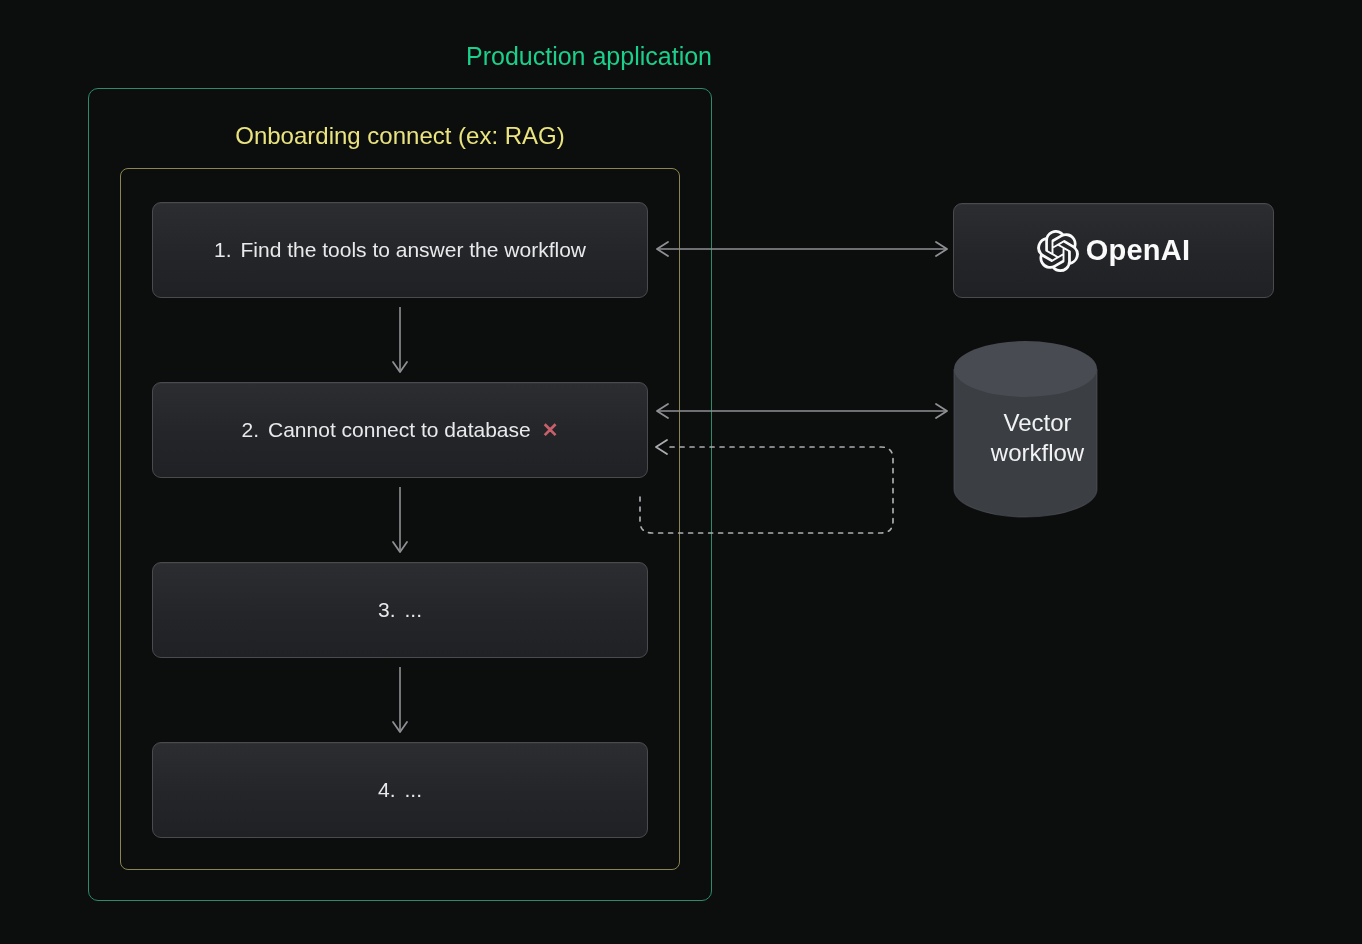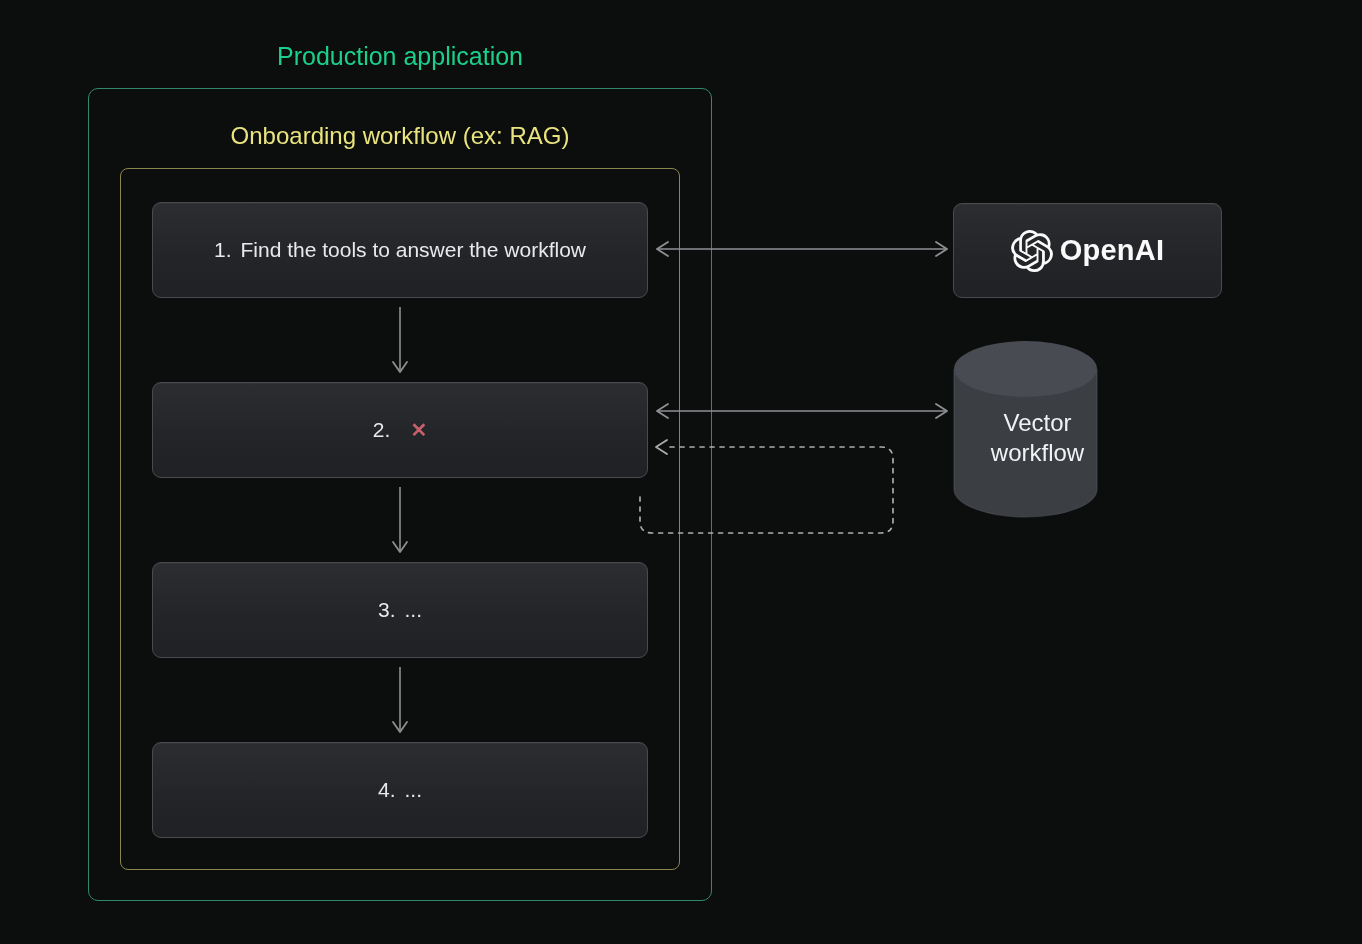--- a/index.html
+++ b/index.html
@@ -8,21 +8,21 @@
     background:var(--background,#0c0d0d);
     font-family:"Liberation Sans",sans-serif;
     position:relative;overflow:hidden;
     color:#e8e9ea;
   }
   .stage{position:absolute;inset:0;}
 
   
   .prod-title{
     position:absolute;left:88px;top:42px;width:624px;
-    text-align:center;font-size:25px;font-weight:500;
+    text-align:right;font-size:25px;font-weight:500;
     color:var(--production-title,#1bd08b);
   }
   .prod-box{
     position:absolute;left:88px;top:88px;width:622px;height:811px;
     border:1.5px solid var(--production-border,#2f8a68);
     border-radius:10px;
   }
   .flow-title{
     position:absolute;left:120px;top:122px;width:560px;
     text-align:center;font-size:24px;font-weight:500;
@@ -44,21 +44,21 @@
   }
   .step{left:152px;width:496px;height:96px;font-size:21px;color:#e8e9ea;}
   .step .num{margin-right:9px;}
   .step-1{top:202px;} .step-2{top:382px;} .step-3{top:562px;} .step-4{top:742px;}
   .err-x{
     margin-left:11px;font-size:20px;font-weight:700;
     color:var(--error-x,#c7606a);
   }
 
   
-  .openai{left:953px;top:203px;width:269px;height:95px;gap:7px;}
+  .openai{left:953px;top:203px;width:321px;height:95px;gap:7px;}
   .openai .brand{font-size:29px;font-weight:700;color:#fafafa;letter-spacing:.2px;}
   .openai svg{display:block;}
 
   
   .cyl{position:absolute;left:953px;top:340px;width:145px;height:178px;}
   .cyl-label{
     position:absolute;left:953px;top:408px;width:169px;
     text-align:center;font-size:24px;line-height:30px;color:#f1f2f3;
   }
 
@@ -70,30 +70,31 @@
   .dash-head{stroke:var(--dashed-arrow,#aaadb0);stroke-width:1.8;fill:none;stroke-linecap:round;stroke-linejoin:round;}
 </style>
 </head>
 <body>
 
 <div class="stage">
 
   <div class="prod-title">Production application</div>
   <div class="prod-box"></div>
 
-  <div class="flow-title">Onboarding workflow (ex: RAG)</div>
+  <div class="flow-title">Onboarding connect (ex: RAG)</div>
   <div class="flow-box"></div>
 
   <div class="card step step-1">
     <span class="num">1.</span>
     <span>Find the tools to answer the workflow</span>
   </div>
 
   <div class="card step step-2">
     <span class="num">2.</span>
+    <span>Cannot connect to database</span>
     <span class="err-x">✕</span>
   </div>
 
   <div class="card step step-3">
     <span class="num">3.</span>
     <span>...</span>
   </div>
 
   <div class="card step step-4">
     <span class="num">4.</span>

